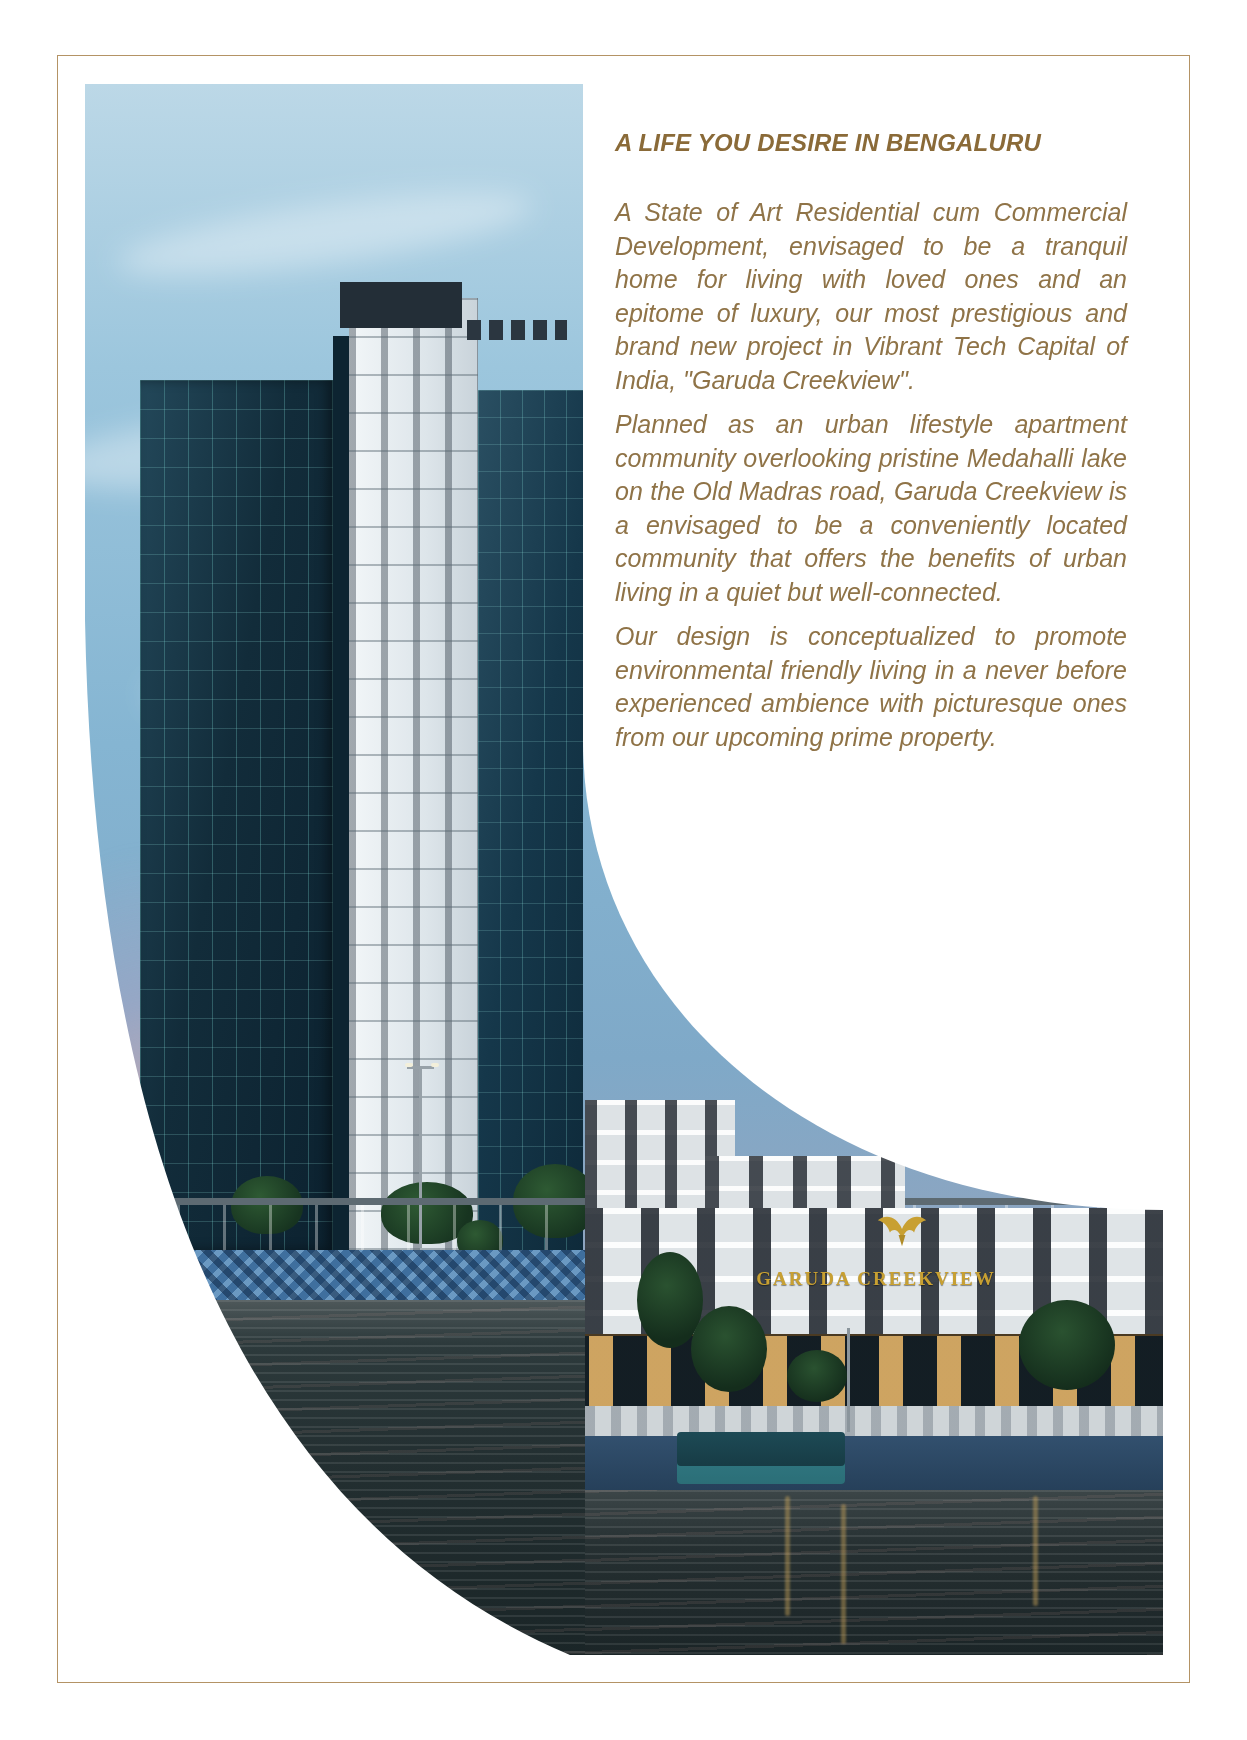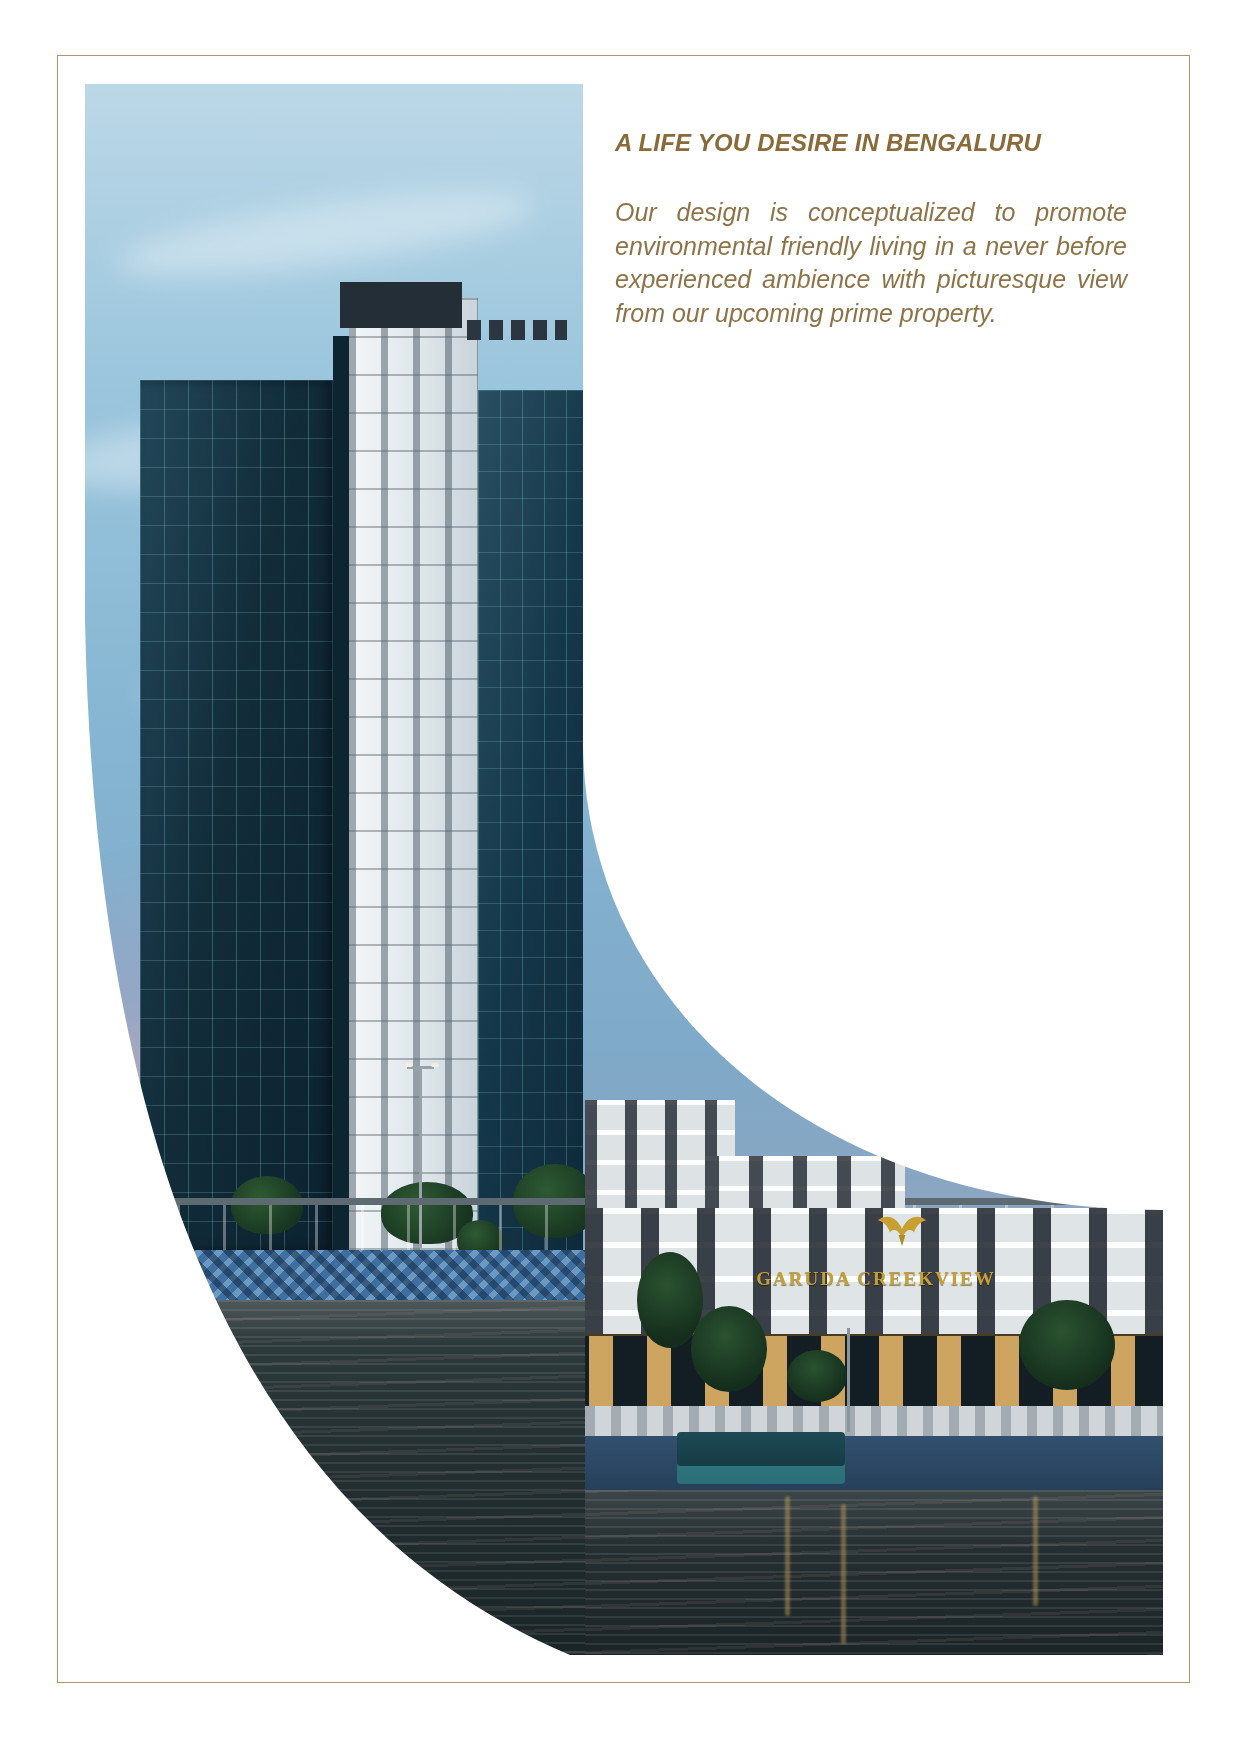--- a/index.html
+++ b/index.html
@@ -227,16 +227,18 @@
     </div>
 
     <svg class="sweeps" viewBox="0 0 1078 1571">
       <path d="M498,0 L1078,0 L1078,1126 C730,1126 498,920 498,656 Z" fill="#ffffff"></path>
       <path d="M0,536 C10,1050 150,1430 485,1571 L0,1571 Z" fill="#ffffff"></path>
     </svg>
   </div>
 
   <div class="copy">
     <h1>A LIFE YOU DESIRE IN BENGALURU</h1>
-    <p>Our design is conceptualized to promote environmental friendly living in a never before experienced ambience with picturesque view from our upcoming prime property.</p>
+    <p>A State of Art Residential cum Commercial Development, envisaged to be a tranquil home for living with loved ones and an epitome of luxury, our most prestigious and brand new project in Vibrant Tech Capital of India, "Garuda Creekview".</p>
+    <p>Planned as an urban lifestyle apartment community overlooking pristine Medahalli lake on the Old Madras road, Garuda Creekview is a envisaged to be a conveniently located community that offers the benefits of urban living in a quiet but well-connected.</p>
+    <p>Our design is conceptualized to promote environmental friendly living in a never before experienced ambience with picturesque ones from our upcoming prime property.</p>
   </div>
 
 </div>
 
 </body></html>

